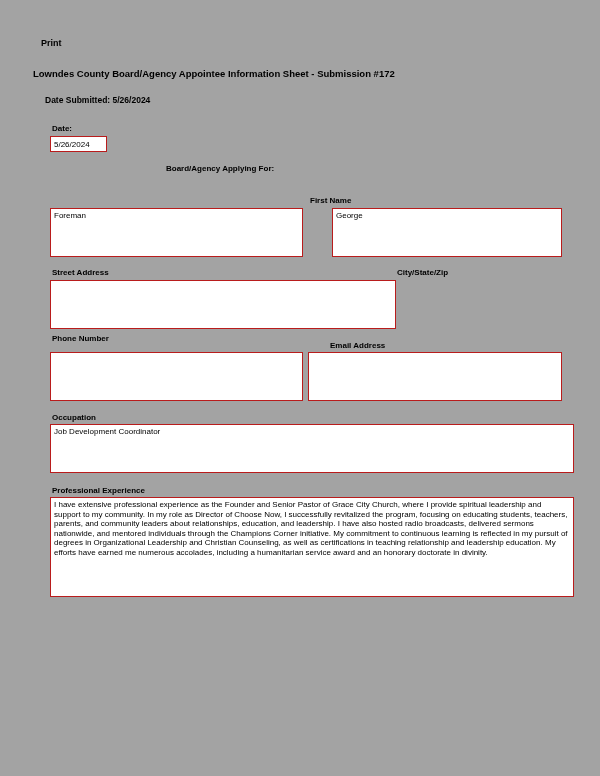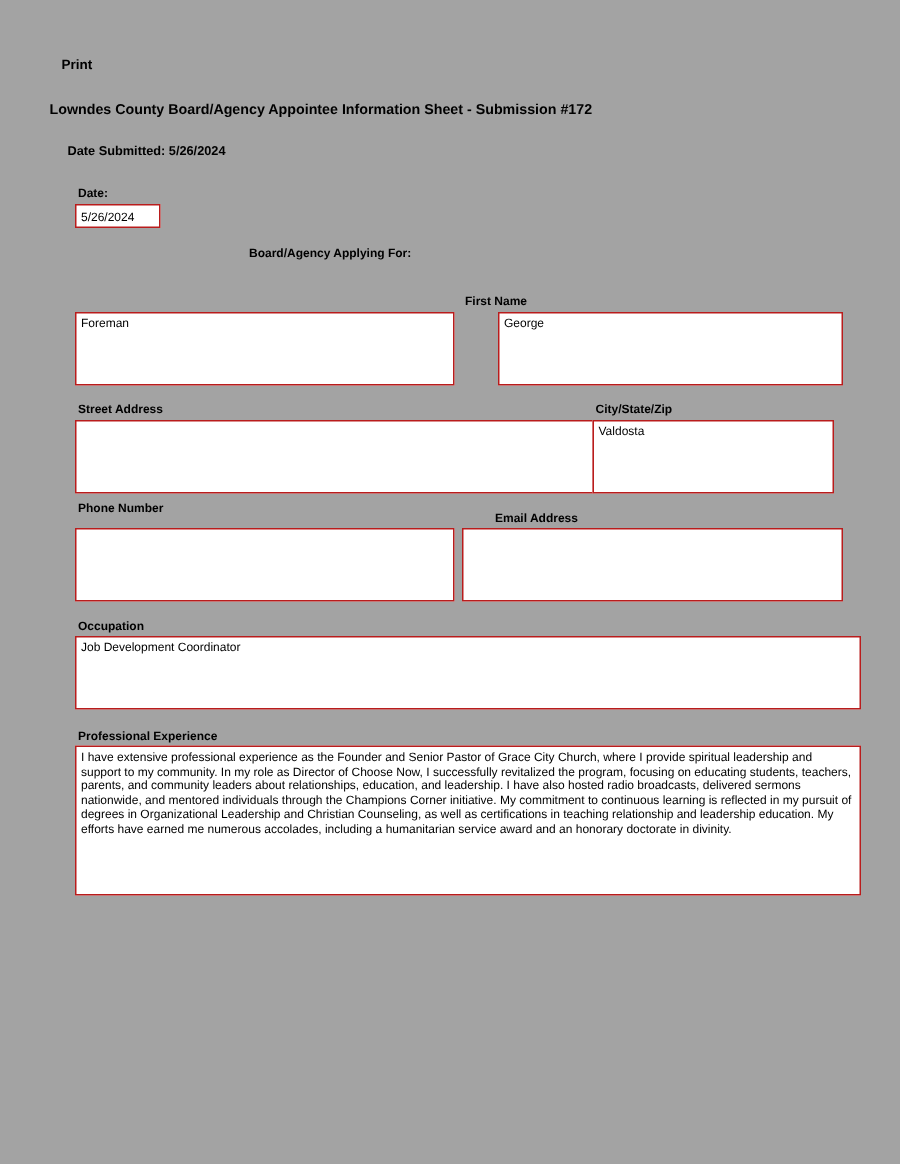--- a/index.html
+++ b/index.html
@@ -84,23 +84,20 @@
   <div class="abs" style="left:308px; top:208px; width:254px; height:49px;padding-left:24px;">
     <textarea class="box" style="">George</textarea>
   </div>
 
   <div class="lbl abs" style="left:52px; top:268px;">Street Address</div>
   <div class="abs" style="left:50px; top:280px; width:346px; height:49px;">
     <textarea class="box" style=""></textarea>
   </div>
 
   <div class="lbl abs" style="left:397px; top:268px;">City/State/Zip</div>
-  <div class="abs" style="left:395px; top:280px; width:161px; height:49px;">
-    <textarea class="box" style="">Valdosta</textarea>
-  </div>
 
   <div class="lbl abs" style="left:52px; top:334px;">Phone Number</div>
   <div class="abs" style="left:50px; top:352px; width:253px; height:49px;">
     <textarea class="box" style=""></textarea>
   </div>
 
   <div class="lbl abs" style="left:310px; top:341px;padding-left:20px;">Email Address</div>
   <div class="abs" style="left:308px; top:352px; width:254px; height:49px;">
     <textarea class="box" style=""></textarea>
   </div>

